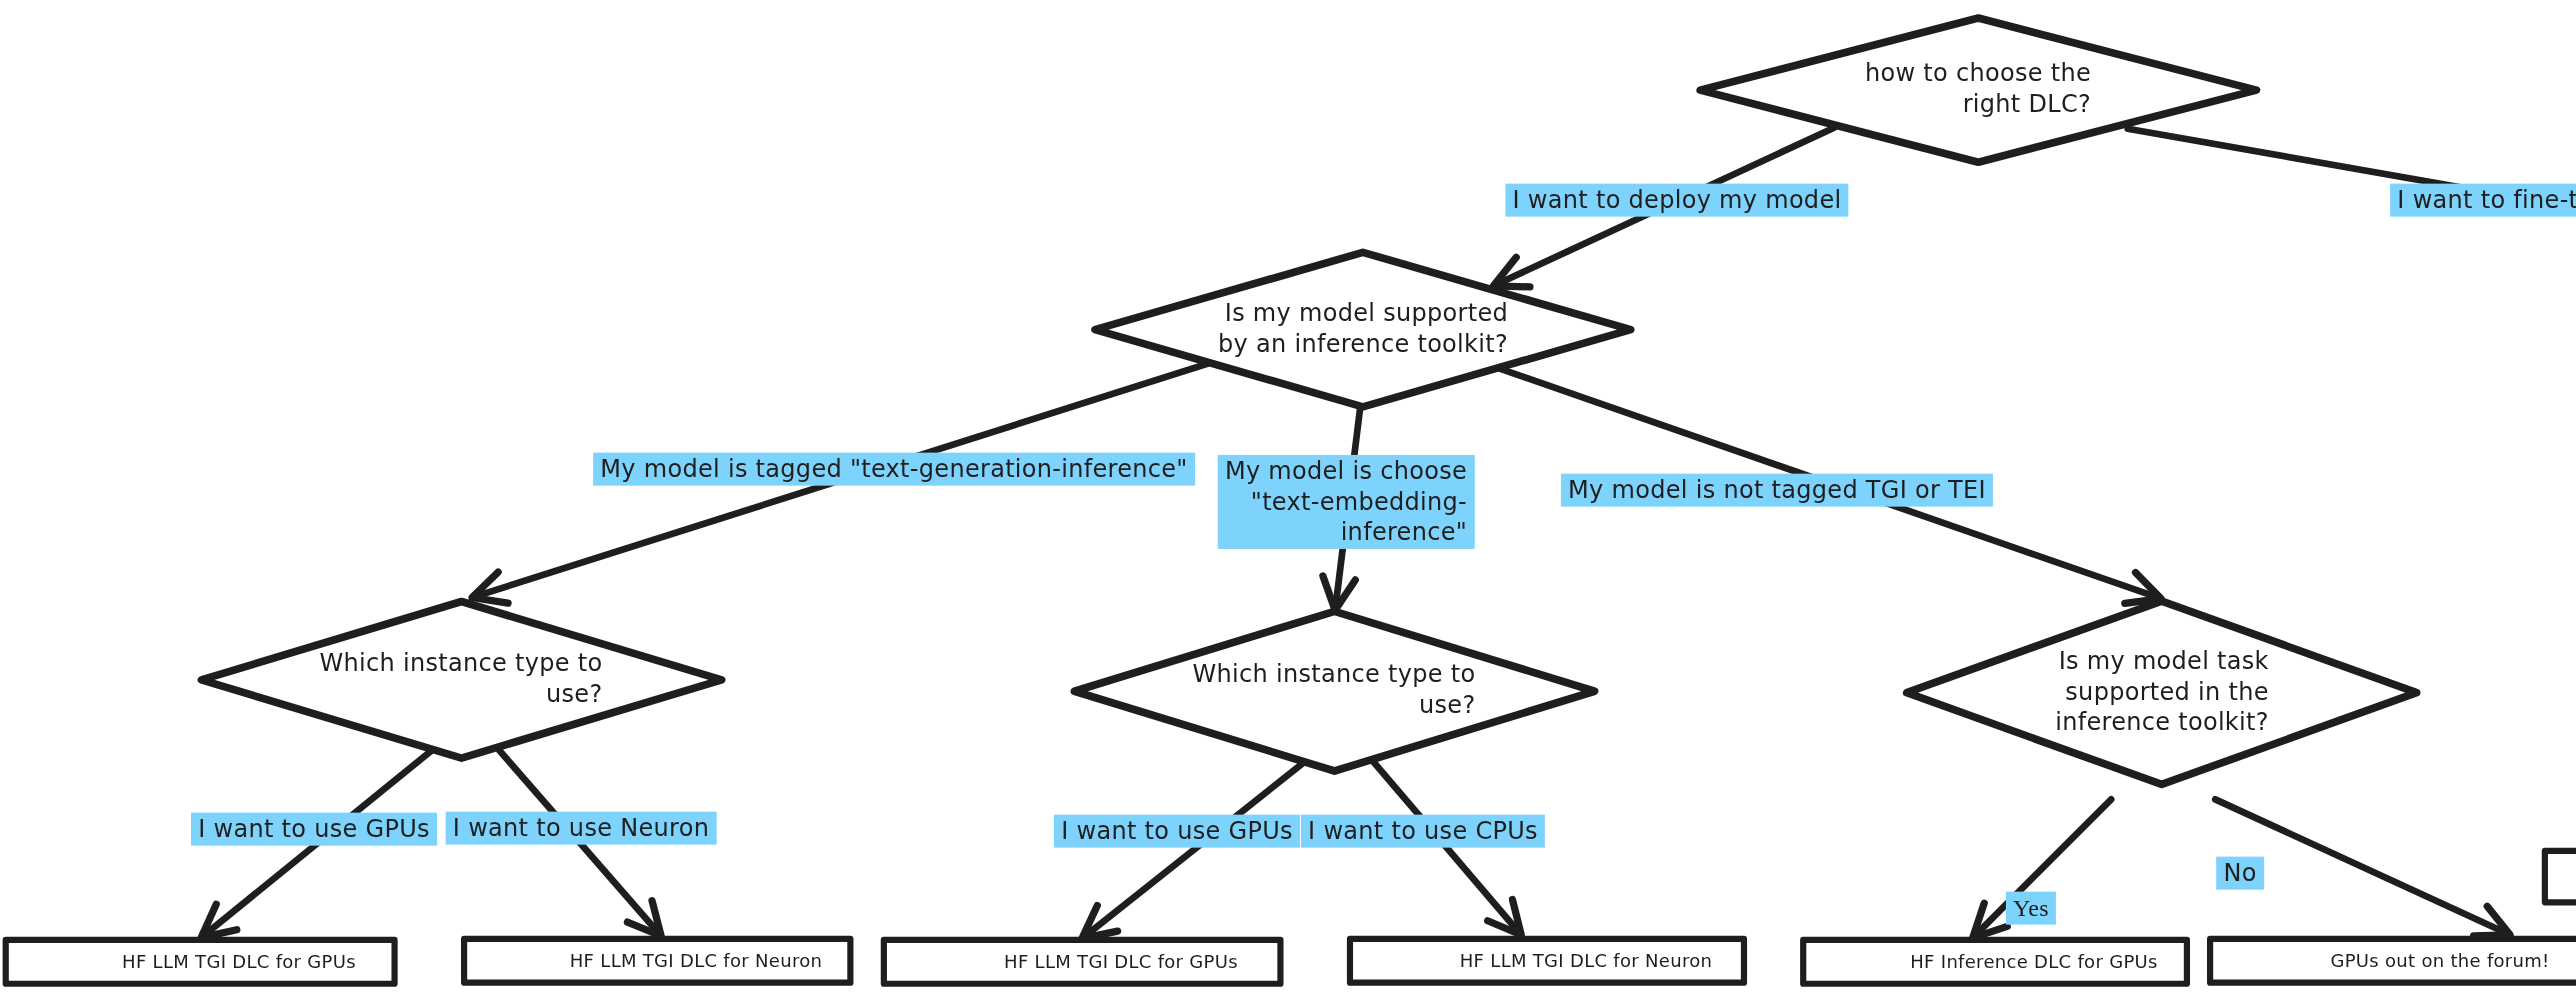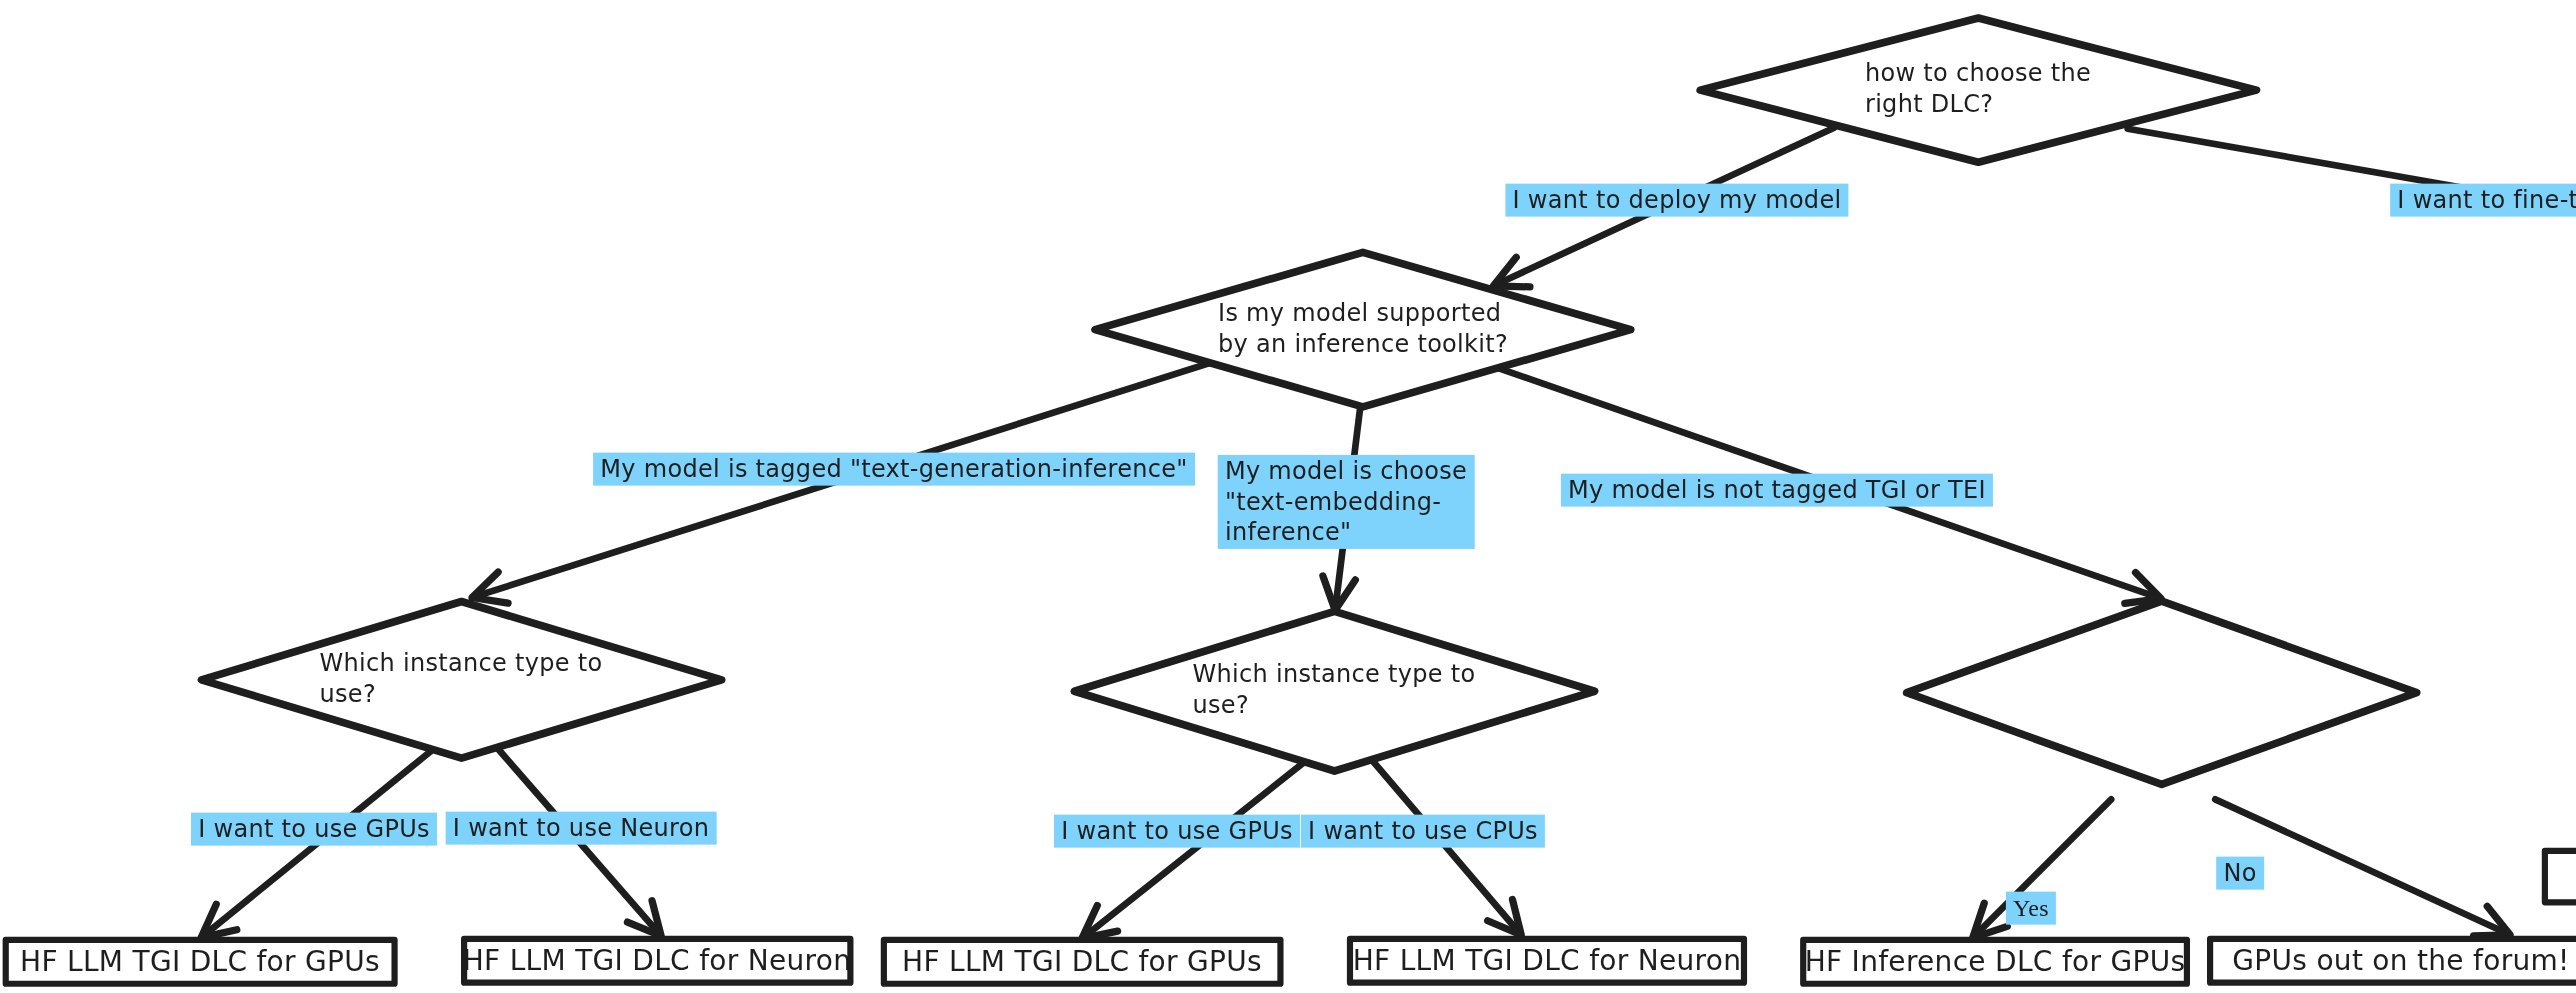--- a/index.html
+++ b/index.html
@@ -14,32 +14,33 @@
   }
   .canvas svg.wires {
     position: absolute;
     left: 0; top: 0;
     width: 3883px; height: 993px;
   }
   .label {
     position: absolute;
     transform: translate(-50%, -50%);
     white-space: pre-line;
-    text-align: left;
+    text-align: right;
     font-size: 24px;
     line-height: 1.28;
     color: #1e1e1e;
     letter-spacing: 0.3px;
   }
   .label.on-line {
     background: #7dd3fc;
     padding: 1px 7.2px;
   }
   .label.box-label {
-    font-size: 28px;
+    font-size: 18px;
+    margin-left: 39px;
   }
 </style>
 </head>
 <body>
 
 <div class="canvas">
 
   <svg class="wires" viewBox="0 0 7537 1928">
     <defs>
       <marker id="arrow" viewBox="0 0 12 12" refX="9.5" refY="6" markerWidth="6.5" markerHeight="6.5" orient="auto-start-reverse">
@@ -90,20 +91,23 @@
 
   <div class="label" style="left:1978px; top:89px;">how to choose the
 right DLC?</div>
   <div class="label" style="left:1363px; top:329px;">Is my model supported
 by an inference toolkit?</div>
 
   <div class="label" style="left:461px; top:679px;">Which instance type to
 use?</div>
   <div class="label" style="left:1334px; top:690px;">Which instance type to
 use?</div>
+  <div class="label" style="left:2162px; top:692px;">Is my model task
+supported in the
+inference toolkit?</div>
 
   <div class="label box-label" style="left:200px; top:962px;">HF LLM TGI DLC for GPUs</div>
   <div class="label box-label" style="left:657px; top:961px;">HF LLM TGI DLC for Neuron</div>
   <div class="label box-label" style="left:1082px; top:962px;">HF LLM TGI DLC for GPUs</div>
   <div class="label box-label" style="left:1547px; top:961px;">HF LLM TGI DLC for Neuron</div>
   <div class="label box-label" style="left:1995px; top:962px;">HF Inference DLC for GPUs</div>
   <div class="label box-label" style="left:2401px; top:961px;">GPUs out on the forum!</div>
 
   <div class="label on-line" style="left:1677px; top:200px;">I want to deploy my model</div>
   <div class="label on-line" style="left:2576px; top:200px;">I want to fine-tune my model</div>

